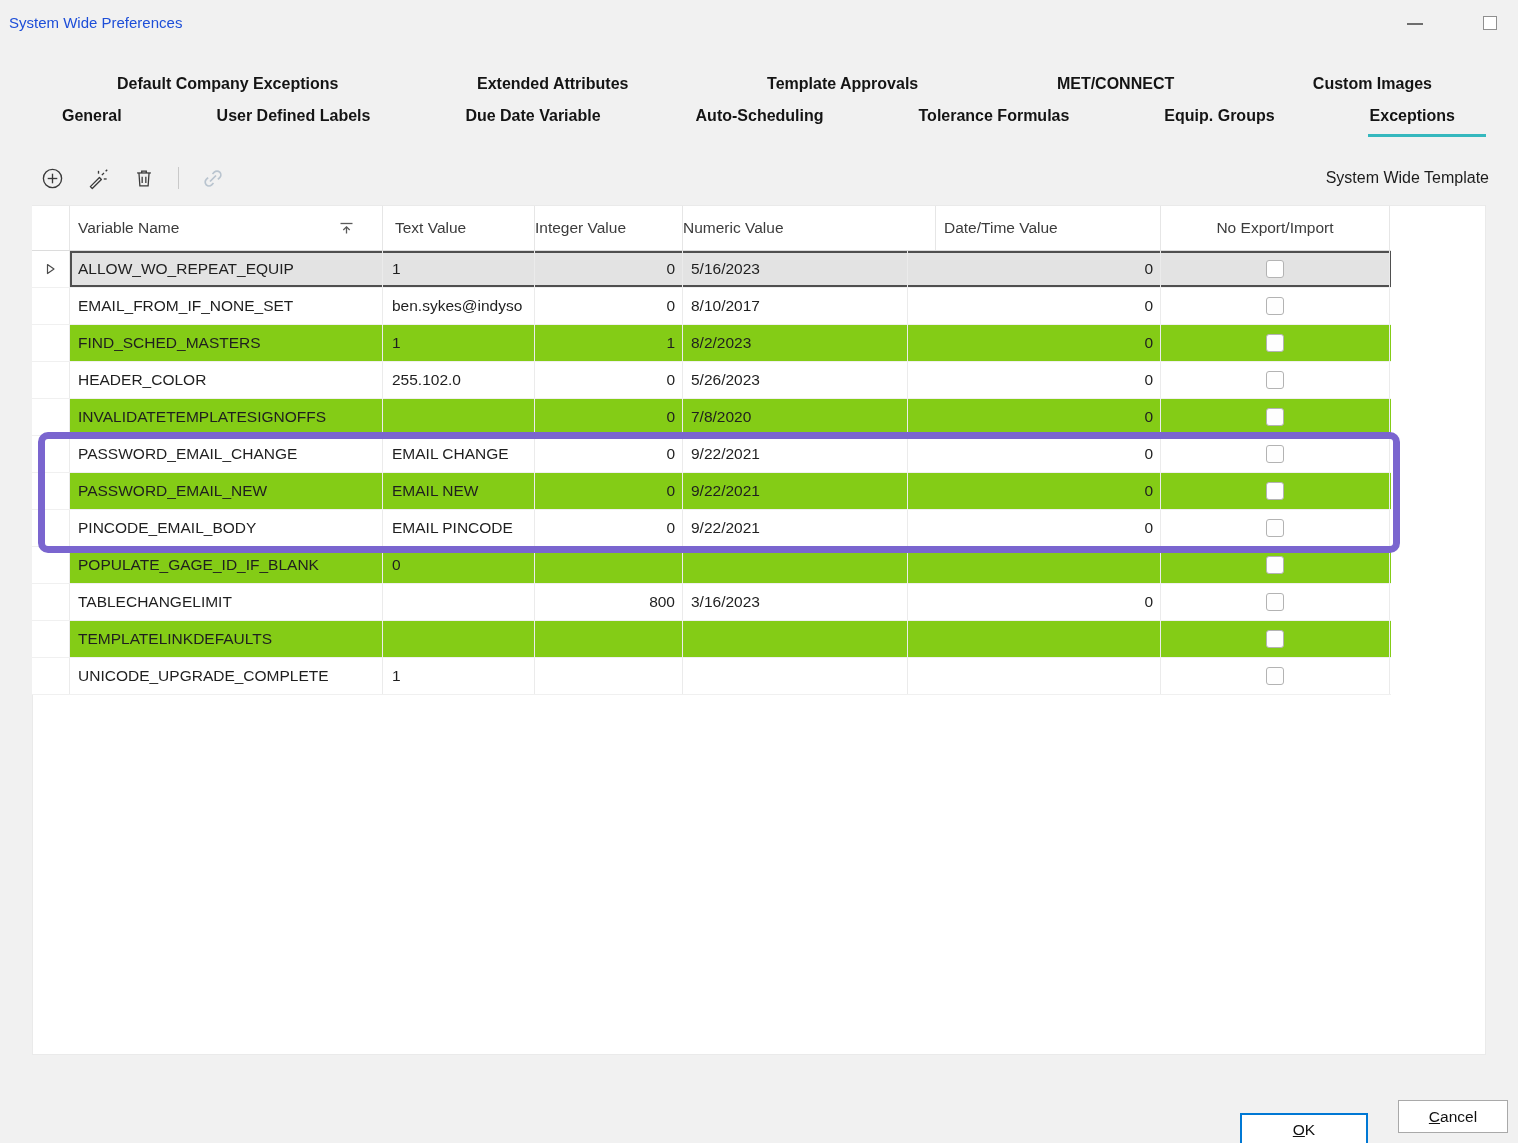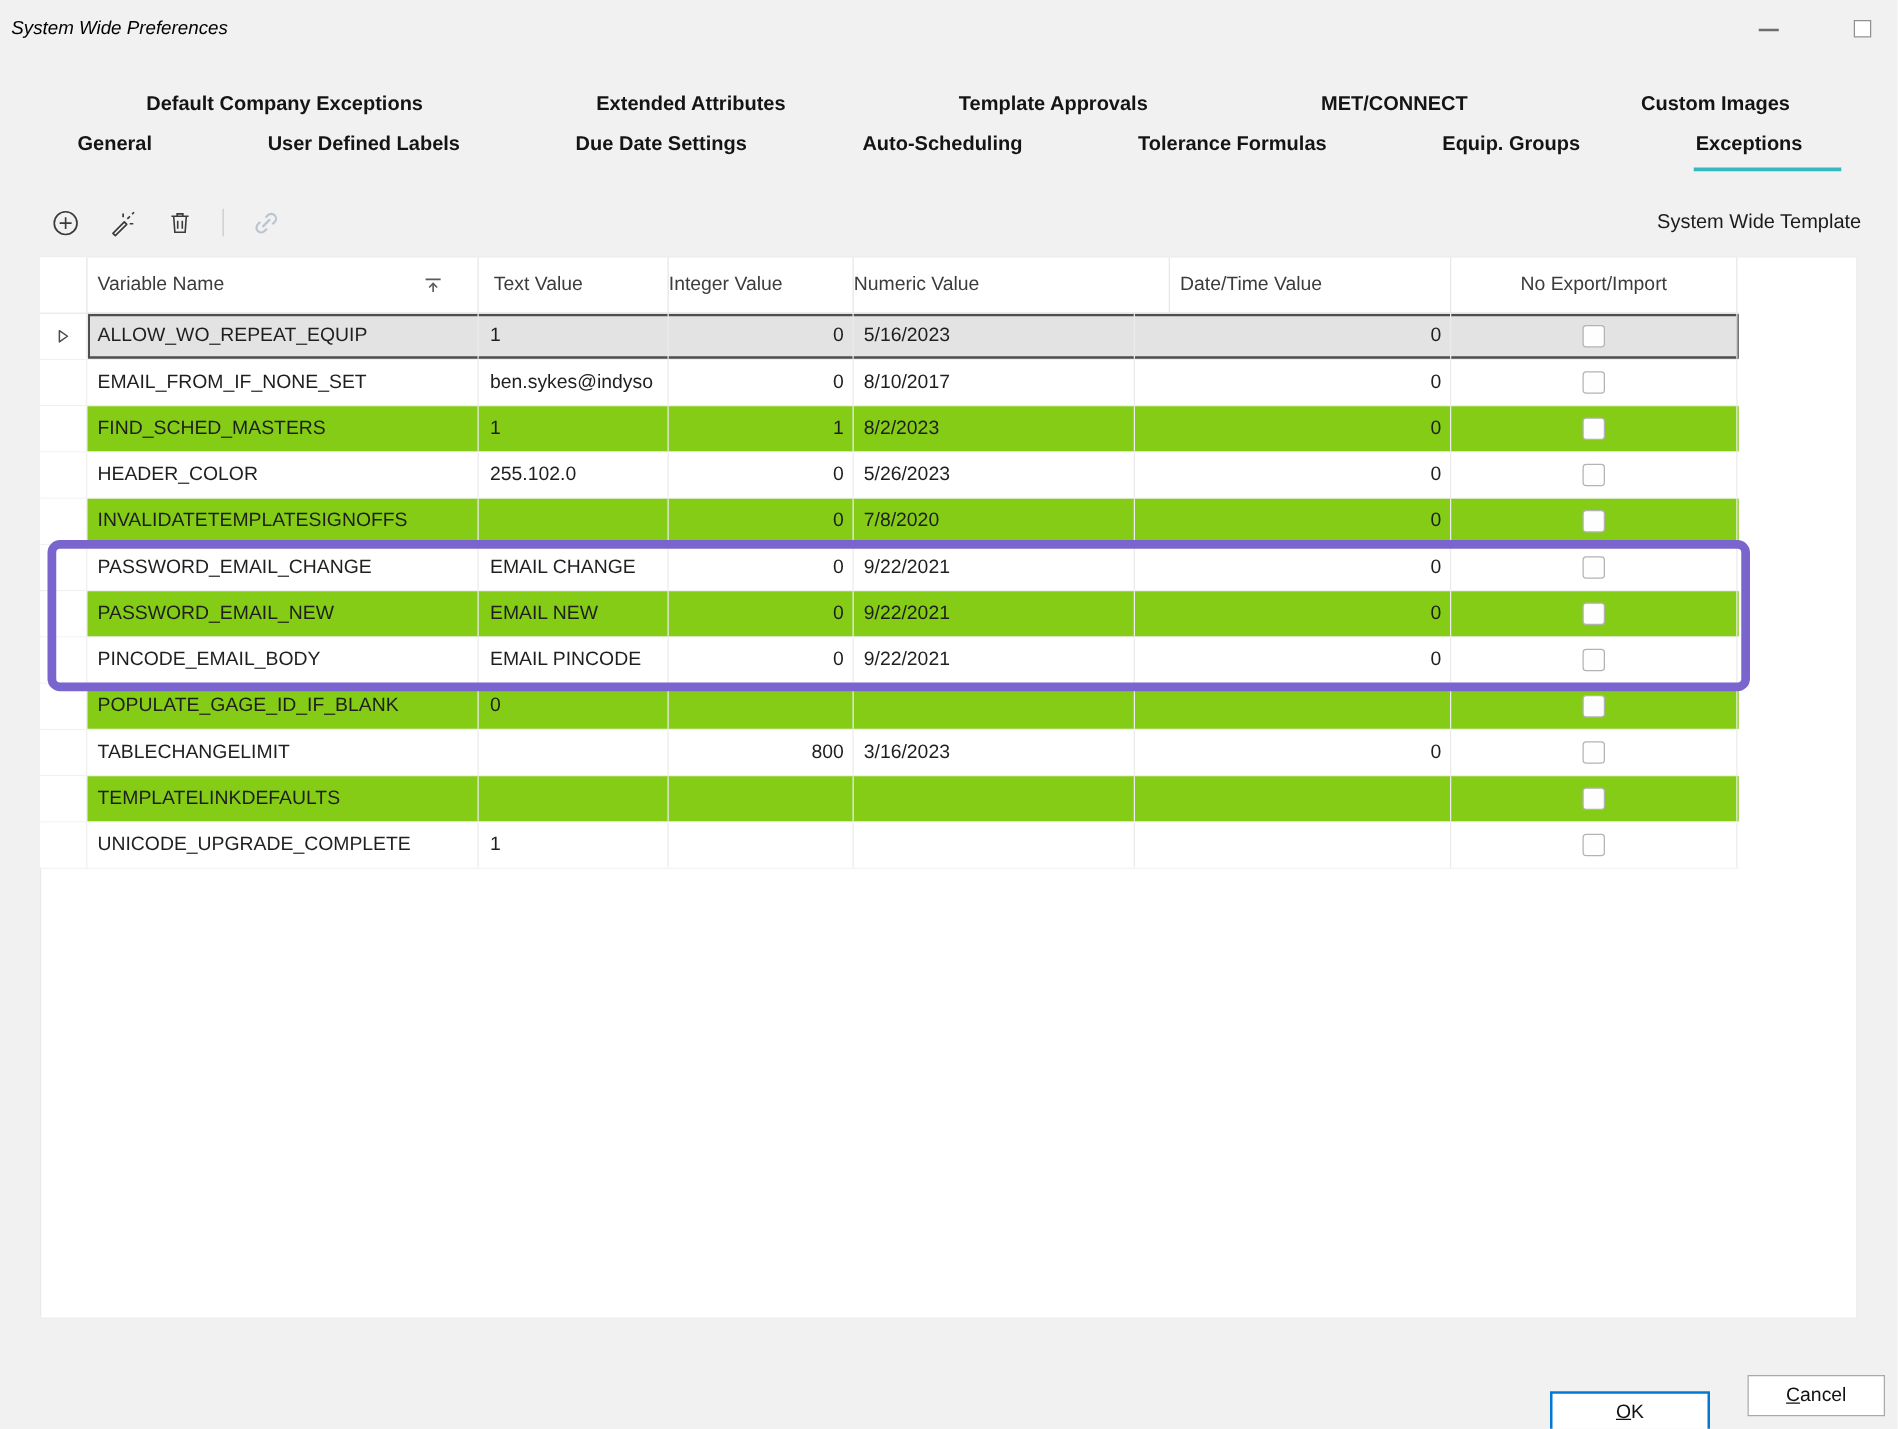--- a/index.html
+++ b/index.html
@@ -5,31 +5,31 @@
   * { margin:0; padding:0; box-sizing:border-box; }
   html,body { width:1518px; height:1143px; }
   body {
     font-family:"Liberation Sans","DejaVu Sans",sans-serif;
     background:#f1f1f1; color:#1a1a1a; overflow:hidden;
   }
   .window { position:relative; width:1518px; height:1143px; background:#f1f1f1; }
 
   
   .titlebar { position:absolute; left:0; top:0; right:0; height:48px; }
-  .window-title { position:absolute; left:9px; top:14px; font-size:15px; color:#000000;font-style:italic; }
+  .window-title { position:absolute; left:9px; top:14px; font-size:15px; color:#1d4ed8; }
   .win-btn { position:absolute; background:none; border:none; cursor:pointer; padding:0; }
   .win-btn.min { top:23px; right:95px; }
   .min-glyph { display:block; width:16px; height:0; border-top:2px solid #6e6e6e; }
   .win-btn.max { top:16px; right:21px; }
   .max-glyph { display:block; width:14px; height:14px; border:1.5px solid #8f8f8f; background:#ffffff; }
 
   
   .tabs { position:absolute; display:flex; justify-content:space-between; }
   .tabs1 { left:117px; right:86px; top:75px; }
-  .tabs2 { left:62px; right:76px; top:107px; }
+  .tabs2 { left:62px; right:63px; top:107px; }
   .tab { font-size:16px; font-weight:600; color:#141414; white-space:nowrap; cursor:pointer; position:relative; }
   .tabs2 .tab { padding-bottom:12px; }
   .tab.active::after { content:""; position:absolute; left:-2px; bottom:0; width:118px; height:3px; background:var(--accent,#35b8be); }
 
   
   .toolbar { position:absolute; left:40px; right:29px; top:160px; height:36px; display:flex; align-items:center; gap:22px; }
   .tool-btn { width:24px; height:24px; display:flex; align-items:center; justify-content:center; background:none; border:none; cursor:pointer; padding:0; }
   .toolbar-sep { width:1px; height:22px; background:#c9c9c9; }
   .section-label { margin-left:auto; font-size:16px; color:#1c1c1c; }
 
@@ -83,21 +83,21 @@
   <nav class="tabs tabs1" id="tabsRow1">
       <div class="tab">Default Company Exceptions</div>
       <div class="tab">Extended Attributes</div>
       <div class="tab">Template Approvals</div>
       <div class="tab">MET/CONNECT</div>
       <div class="tab">Custom Images</div>
     </nav>
   <nav class="tabs tabs2" id="tabsRow2">
       <div class="tab">General</div>
       <div class="tab">User Defined Labels</div>
-      <div class="tab">Due Date Settings</div>
+      <div class="tab">Due Date Variable</div>
       <div class="tab">Auto-Scheduling</div>
       <div class="tab">Tolerance Formulas</div>
       <div class="tab">Equip. Groups</div>
       <div class="tab active">Exceptions</div>
     </nav>
 
   <div class="toolbar">
     <button class="tool-btn">
       <svg width="23" height="23" viewBox="0 0 24 24" fill="none" stroke="#3a3a3a" stroke-width="1.4">
         <circle cx="12" cy="12" r="9.5"></circle>

